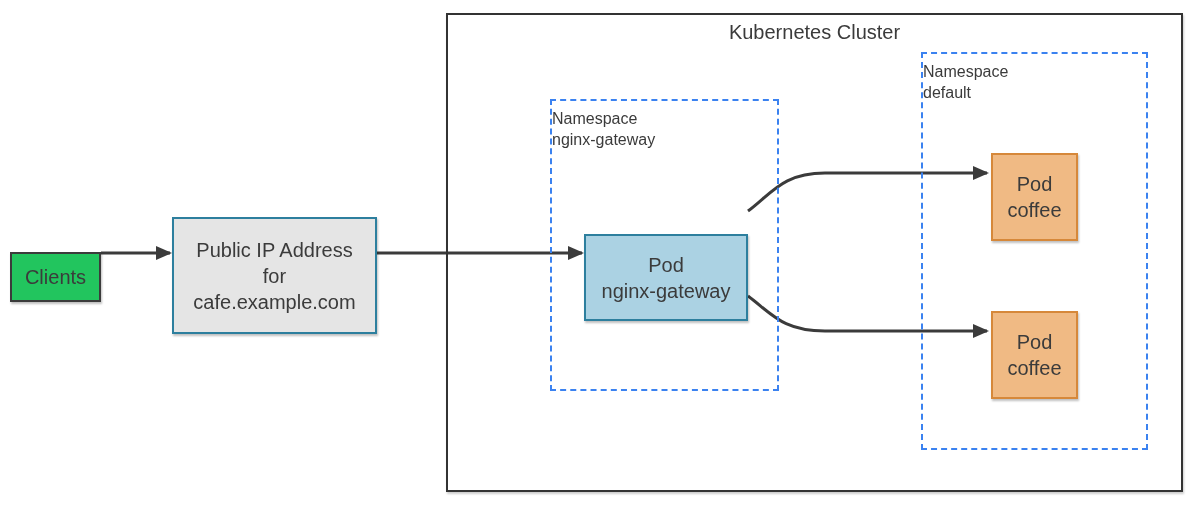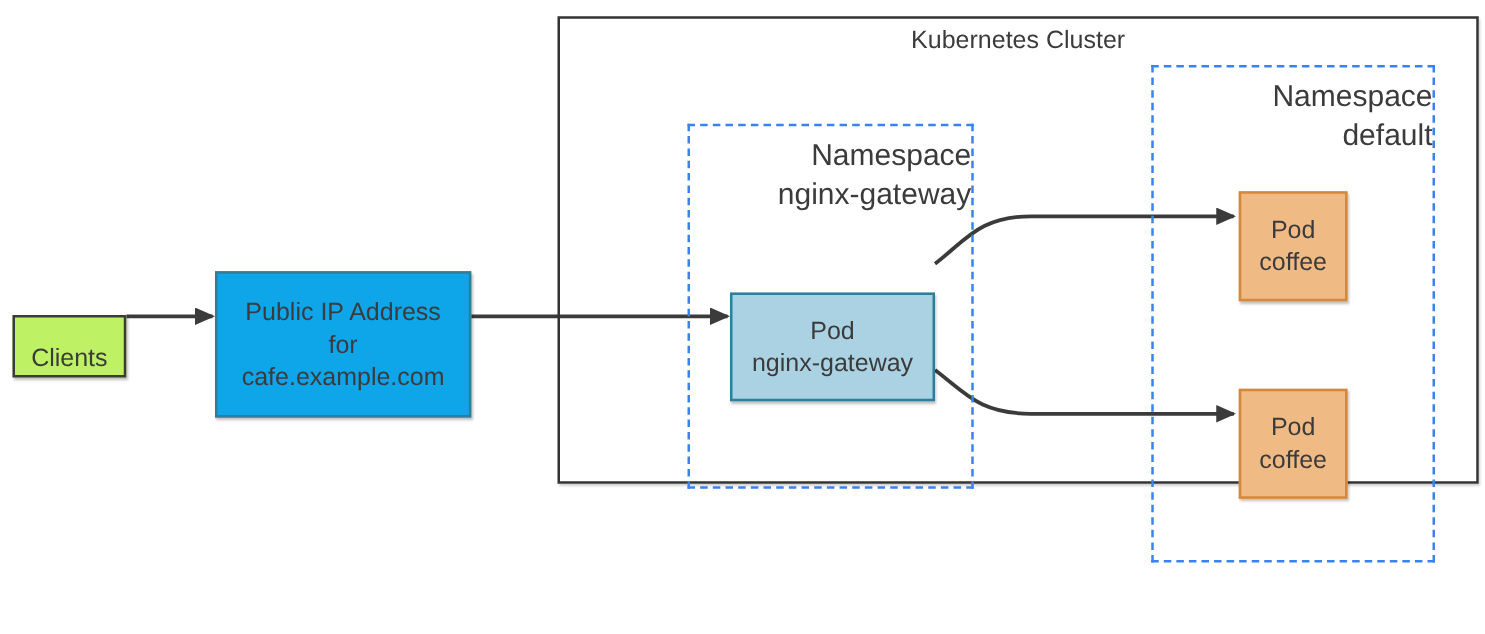--- a/index.html
+++ b/index.html
@@ -20,35 +20,34 @@
     justify-content: center;
     text-align: center;
     white-space: pre-line;
     font-size: 20px;
     line-height: 1.3;
     color: #3b3b3b;
     margin-top: 24px;
   }
   .node-clients {
     left: 10px; top: 228px; width: 91px; height: 50px;
-    background: #bef264;
+    background: #22c55e;
     border: 2px solid #3b3b3b;
     box-shadow: 1px 2px 2px rgba(0,0,0,0.25);
-    align-items: flex-end;
   }
   .node-public-ip {
     left: 172px; top: 193px; width: 205px; height: 117px;
-    background: #0ea5e9;
+    background: #e5e5e5;
     border: 2px solid #2d7f9e;
     box-shadow: 1px 2px 2px rgba(0,0,0,0.25);
   }
   .cluster {
     position: absolute;
     box-sizing: border-box;
-    left: 446px; top: 13px; width: 737px; height: 374px;
+    left: 446px; top: 13px; width: 737px; height: 479px;
     border: 2px solid #333333;
     background: transparent;
     box-shadow: 1px 2px 2px rgba(0,0,0,0.2);
   }
   .cluster-title {
     position: absolute;
     top: 6px; left: 0; width: 100%;
     text-align: center;
     font-size: 20px;
     white-space: pre-line;
@@ -58,22 +57,22 @@
     position: absolute;
     box-sizing: border-box;
     border: 2px dashed #3b82f0;
     background: transparent;
   }
   .ns-nginx-gateway { left: 550px; top: 99px; width: 229px; height: 292px; }
   .ns-default { left: 921px; top: 52px; width: 227px; height: 398px; }
   .ns-title {
     position: absolute;
     top: 8px; left: 0; width: 100%;
-    text-align: right;
-    font-size: 24px;
+    text-align: left;
+    font-size: 16px;
     line-height: 1.3;
     white-space: pre-line;
     color: #3b3b3b;
   }
   .node-pod-gateway {
     left: 584px; top: 210px; width: 164px; height: 87px;
     background: #abd2e3;
     border: 2px solid #2d7f9e;
     box-shadow: 1px 2px 2px rgba(0,0,0,0.25);
   }

